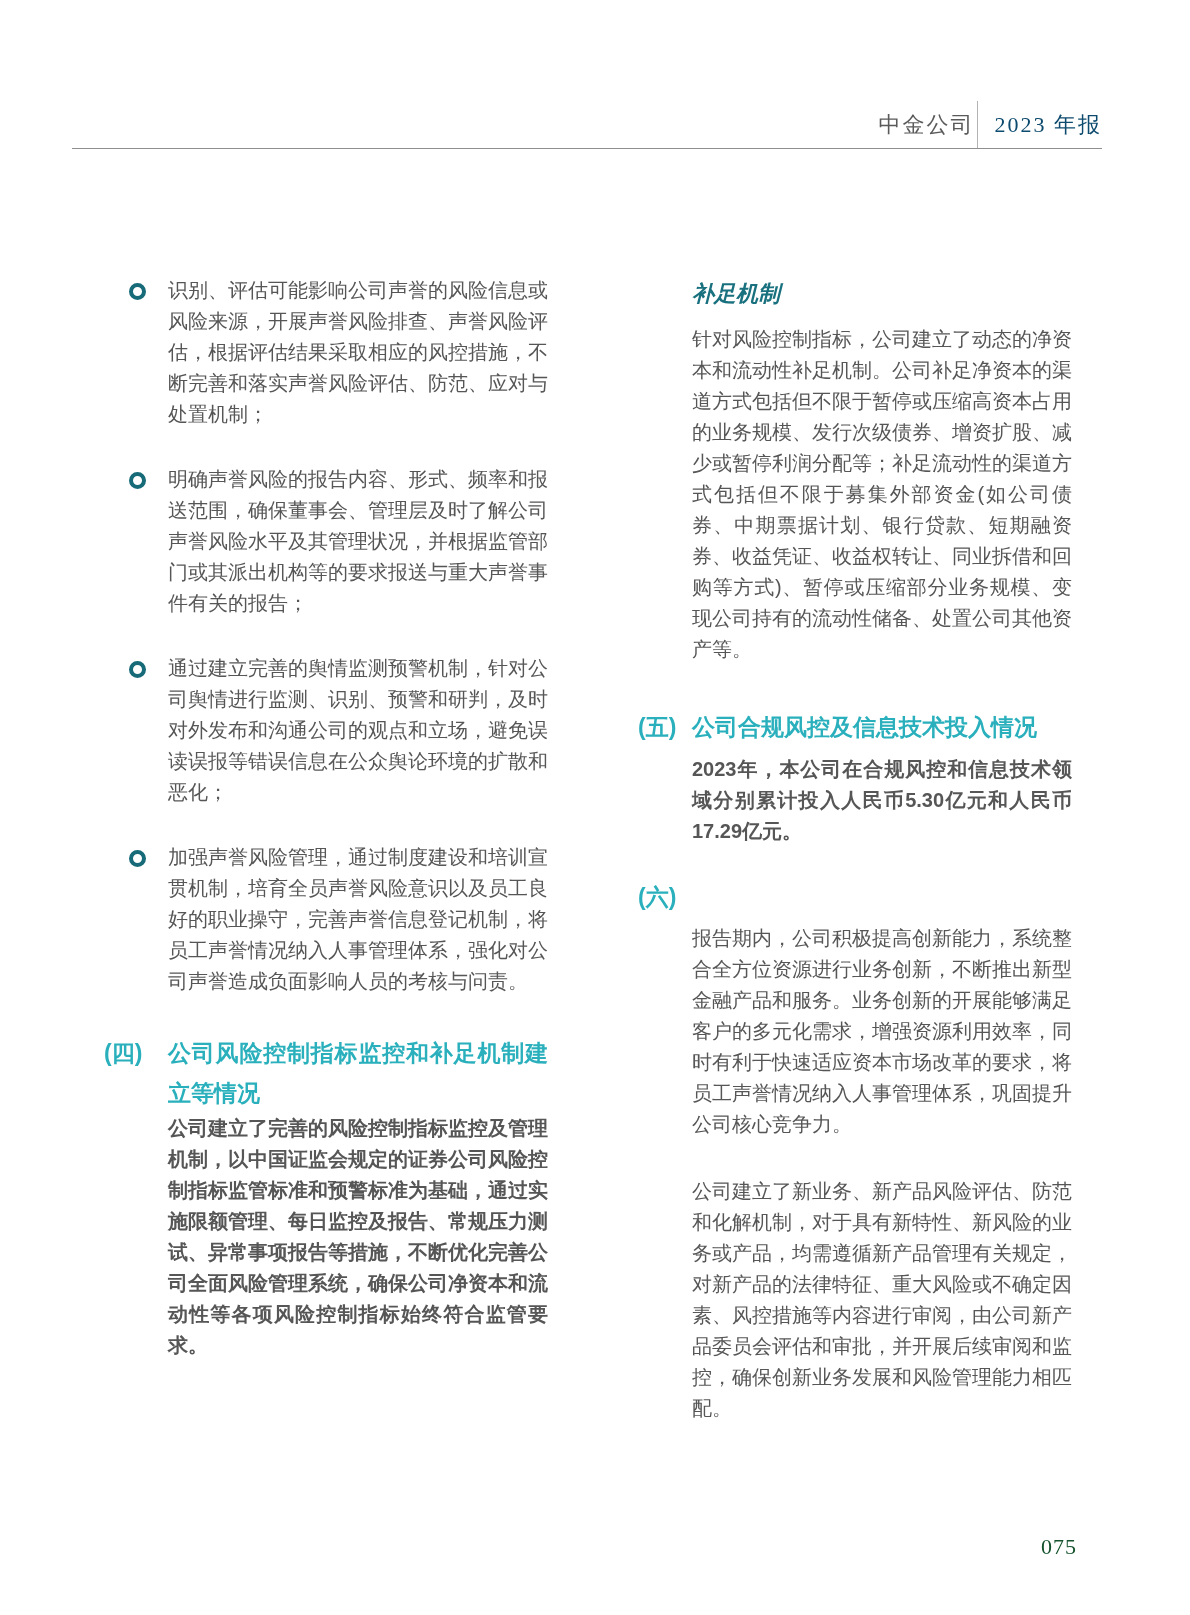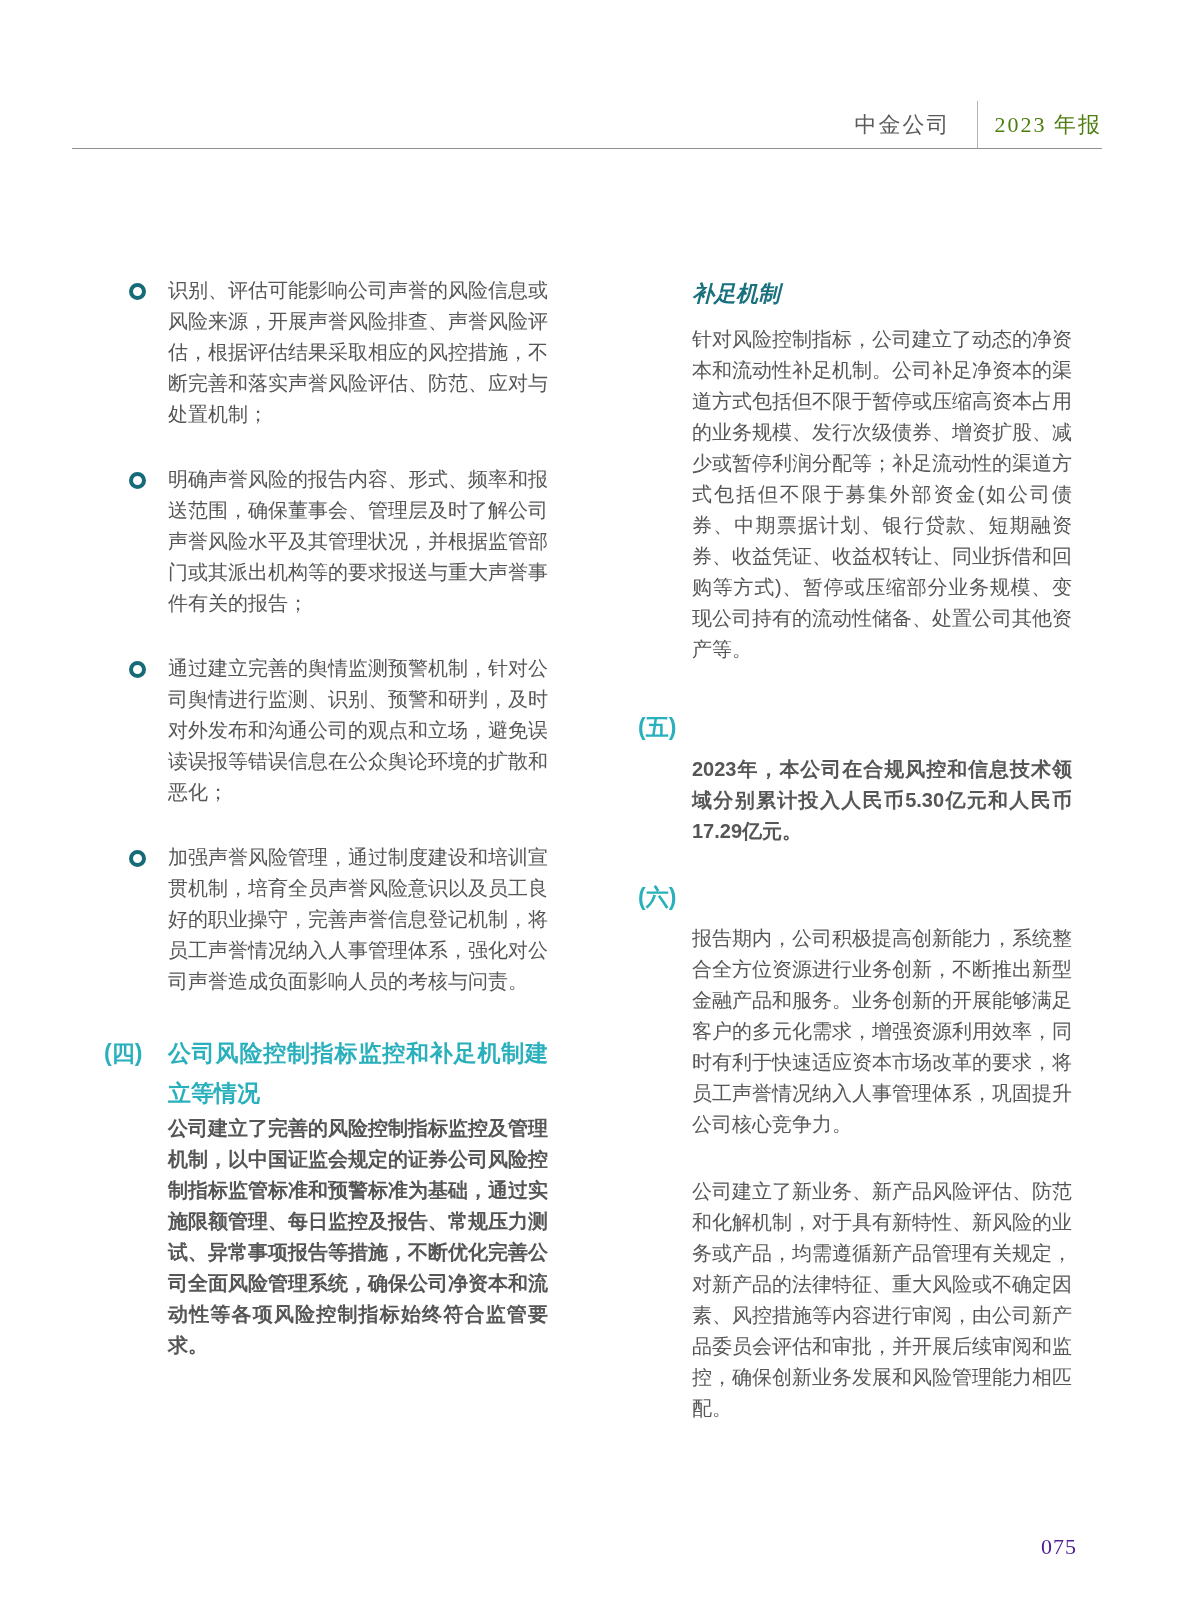--- a/index.html
+++ b/index.html
@@ -12,23 +12,23 @@
     overflow:hidden;
   }
 
   
   .hdr {
     position:absolute; top:101px; right:88px;
     display:flex; align-items:center; height:47px;
     font-family:"Liberation Serif", serif;
     font-size:22px;
   }
-  .hdr-company { color:#5a5a5a; padding-right:26px; letter-spacing:2px; }
+  .hdr-company { color:#5a5a5a; padding-right:2px; letter-spacing:2px; }
   .hdr-divider { width:1px; height:47px; background:#b3b3b3; }
-  .hdr-report  { color:#4d7c0f; padding-left:17px; letter-spacing:2px; }
+  .hdr-report  { color:#0c4a6e; padding-left:17px; letter-spacing:2px; }
   .hdr-rule {
     position:absolute; top:148px; left:72px; width:1030px; height:1px;
     background:#8f8f8f;
   }
 
   
   .col {
     position:absolute; top:261px;
     color:#565656;
     font-size:20px; line-height:31px;
@@ -77,21 +77,21 @@
   .mt-sec5 { margin-top:42px; }
   .mt-p2   { margin-top:7px;font-weight:bold; }
   .mt-sec6 { margin-top:30px; }
   .mt-p3   { margin-top:6px; }
   .mt-p4r  { margin-top:36px; }
 
   
   .page-number {
     position:absolute; top:1534px; right:113px;
     font-family:"Liberation Serif", serif;
-    font-size:22px; color:#4c1d95; letter-spacing:1px;
+    font-size:22px; color:#14532d; letter-spacing:1px;
   }
 
   p { margin:0; }
 </style>
 </head>
 <body>
 
 <div class="page">
 
   <div class="hdr">
@@ -133,20 +133,21 @@
   </div>
 
   <div class="col col-right">
 
     <div class="h3 indent-r mt-subR">补足机制</div>
 
     <p class="indent-r mt-p1">针对风险控制指标，公司建立了动态的净资本和流动性补足机制。公司补足净资本的渠道方式包括但不限于暂停或压缩高资本占用的业务规模、发行次级债券、增资扩股、减少或暂停利润分配等；补足流动性的渠道方式包括但不限于募集外部资金(如公司债券、中期票据计划、银行贷款、短期融资券、收益凭证、收益权转让、同业拆借和回购等方式)、暂停或压缩部分业务规模、变现公司持有的流动性储备、处置公司其他资产等。</p>
 
     <div class="h2 mt-sec5">
       <span class="num">(五)</span>
+      <span class="title">公司合规风控及信息技术投入情况</span>
     </div>
 
     <p class="indent-r mt-p2">2023年，本公司在合规风控和信息技术领域分别累计投入人民币5.30亿元和人民币17.29亿元。</p>
 
     <div class="h2 mt-sec6">
       <span class="num">(六)</span>
     </div>
 
     <p class="indent-r mt-p3">报告期内，公司积极提高创新能力，系统整合全方位资源进行业务创新，不断推出新型金融产品和服务。业务创新的开展能够满足客户的多元化需求，增强资源利用效率，同时有利于快速适应资本市场改革的要求，将员工声誉情况纳入人事管理体系，巩固提升公司核心竞争力。</p>
 

